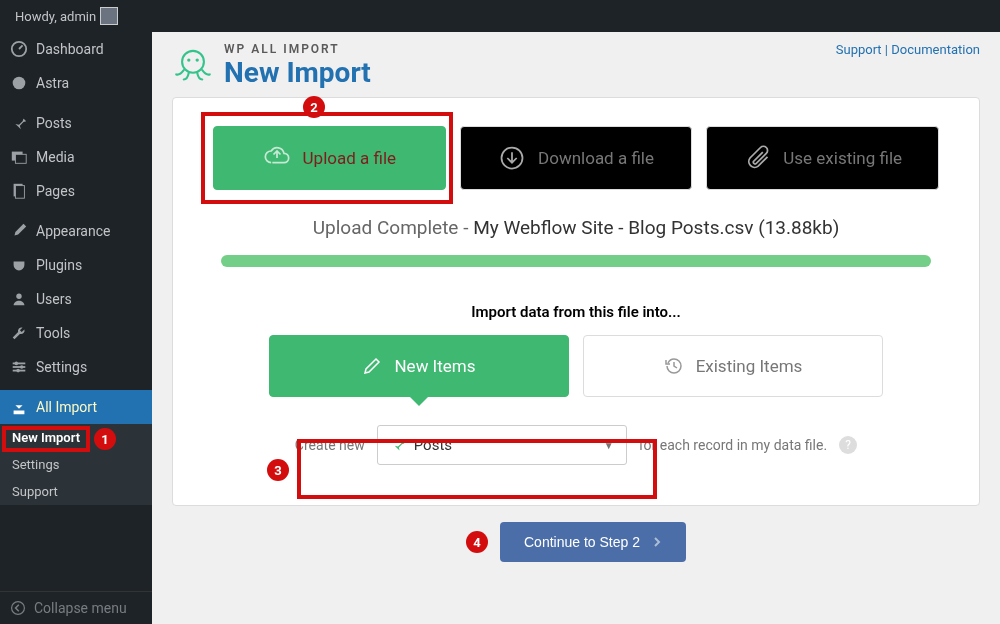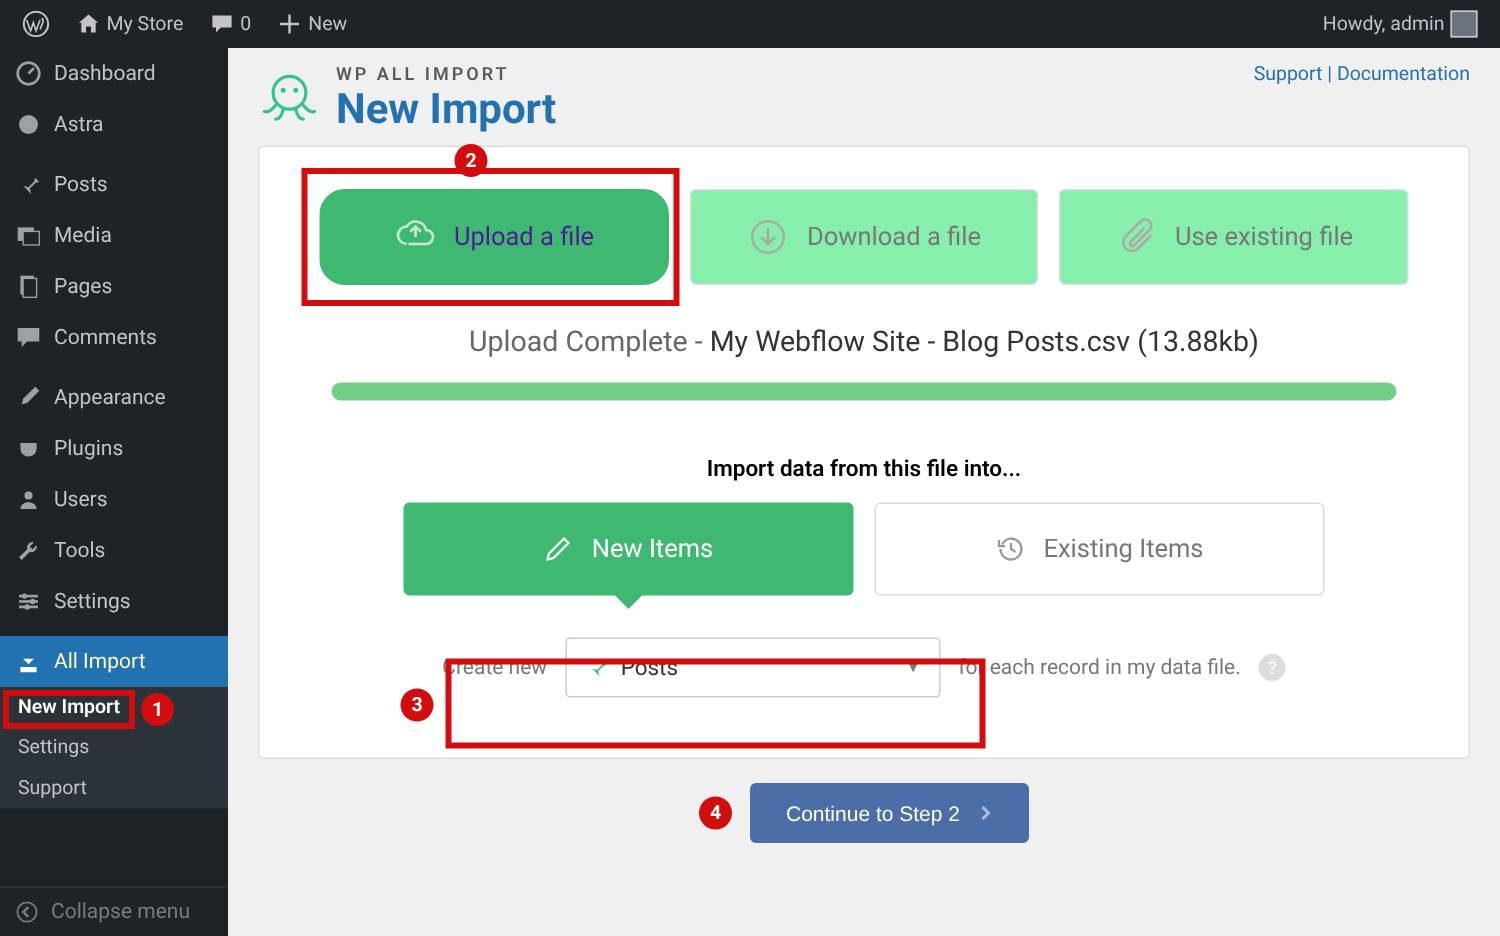--- a/index.html
+++ b/index.html
@@ -20,22 +20,22 @@
 .content { flex: 1; padding: 10px 20px 20px 20px; overflow-y: auto; background: #f0f0f1; }
 .hdr { display: flex; justify-content: space-between; align-items: flex-start; margin-bottom: 8px; }
 .brand { display: flex; align-items: center; gap: 10px; }
 .octo { width: 42px; height: 42px; }
 .brand-txt .sm { font-size: 12px; letter-spacing: 2px; color: #5a5a5a; font-weight: 600; }
 .brand-txt .lg { font-size: 28px; font-weight: 700; color: #2271b1; }
 .links { font-size: 13px; color: #2271b1; }
 .links a { color: #2271b1; text-decoration: none; cursor: pointer; }
 .card { background: #fff; border: 1px solid #dcdcde; border-radius: 4px; padding: 28px 40px 40px; }
 .file-row { display: flex; gap: 14px; margin-bottom: 26px; }
-.file-btn { flex: 1; height: 64px; border: 1px solid #dcdcde; border-radius: 4px; display: flex; align-items: center; justify-content: center; gap: 12px; font-size: 17px; cursor: pointer; background: #86efac; color: #777; }
-.file-btn.primary { background: #3fb871; color: #4c1d95; border-color: #3fb871; border-radius: 17px; }
+.file-btn { flex: 1; height: 64px; border: 1px solid #dcdcde; border-radius: 4px; display: flex; align-items: center; justify-content: center; gap: 12px; font-size: 17px; cursor: pointer; background: #000000; color: #777; }
+.file-btn.primary { background: #3fb871; color: #7f1d1d; border-color: #3fb871; }
 .status { text-align: center; font-size: 19px; color: #666; margin-bottom: 16px; }
 .status .fname { color: #333; }
 .bar { height: 12px; background: #73ce88; border-radius: 6px; margin: 0 8px 36px; }
 .into { text-align: center; font-size: 15px; color: #000000; font-weight: 600; margin-bottom: 14px; }
 .mode-row { display: flex; gap: 14px; justify-content: center; margin-bottom: 0; }
 .mode-btn { width: 300px; height: 62px; border-radius: 4px; display: flex; align-items: center; justify-content: center; gap: 12px; font-size: 17px; cursor: pointer; border: 1px solid #dcdcde; color: #777; position: relative; }
 .mode-btn.primary { background: #3fb871; color: #fff; border-color: #3fb871; }
 .mode-btn.primary::after { content: ""; position: absolute; bottom: -10px; left: 50%; transform: translateX(-50%); border: 10px solid transparent; border-top-color: #3fb871; border-bottom: none; }
 .create-row { display: flex; align-items: center; justify-content: center; gap: 12px; margin-top: 28px; font-size: 14px; color: #777; }
 .sel { width: 250px; height: 40px; border: 1px solid #ccc; border-radius: 3px; display: flex; align-items: center; padding: 0 12px; justify-content: space-between; cursor: pointer; background: #fff; }
@@ -45,46 +45,20 @@
 .annot { position: absolute; width: 22px; height: 22px; background: #d30d0d; color: #fff; border-radius: 50%; display: flex; align-items: center; justify-content: center; font-weight: 700; font-size: 13px; z-index: 50; }
 .redbox { position: absolute; border: 4px solid #d30d0d; z-index: 40; pointer-events: none; }
 .avatar { width: 18px; height: 18px; background: #6b7280; border: 1px solid #ccc; }
 .help { width: 18px; height: 18px; border-radius: 50%; background: #ddd; color: #fff; display: inline-flex; align-items: center; justify-content: center; font-size: 12px; }
 svg { flex-shrink: 0; }
 </style>
 </head>
 <body>
 
 <div class="toolbar">
-  <div class="toolbar-left">
-    <div class="toolbar-item">
-      <svg width="18" height="18" viewBox="0 0 20 20" fill="#c3c4c7">
-          <circle cx="10" cy="10" r="9" fill="none" stroke="#c3c4c7" stroke-width="1.5"></circle>
-          <path d="M3 7l3 8 2-6 2 6 3-8M14 6c1 0 2 1 1 3l-2 5" stroke="#c3c4c7" stroke-width="1.2" fill="none"></path>
-        </svg>
-    </div>
-    <div class="toolbar-item">
-      <svg width="16" height="16" viewBox="0 0 20 20" fill="#c3c4c7">
-          <path d="M10 2L2 9h2v8h4v-5h4v5h4V9h2z"></path>
-        </svg>
-      <span>My Store</span>
-    </div>
-    <div class="toolbar-item">
-      <svg width="16" height="16" viewBox="0 0 20 20" fill="#c3c4c7">
-          <path d="M2 3h16v10H9l-4 4v-4H2z"></path>
-        </svg>
-      <span>0</span>
-    </div>
-    <div class="toolbar-item">
-      <svg width="16" height="16" viewBox="0 0 20 20" fill="#c3c4c7">
-          <path d="M9 2h2v7h7v2h-7v7H9v-7H2V9h7z"></path>
-        </svg>
-      <span>New</span>
-    </div>
-  </div>
   <div class="toolbar-right">
     <div class="toolbar-item">
       <span>Howdy, admin</span>
       <div class="avatar"></div>
     </div>
   </div>
 </div>
 
 <div class="main">
   <div class="sidebar">
@@ -114,26 +88,20 @@
           <rect x="6" y="7" width="12" height="10" fill="#1d2327" stroke="#9ca1a6"></rect>
         </svg>
         <span>Media</span>
       </div>
     <div class="side-item">
         <svg width="18" height="18" viewBox="0 0 20 20" fill="#9ca1a6">
           <rect x="4" y="2" width="10" height="14"></rect>
           <rect x="6" y="4" width="10" height="14" fill="#1d2327" stroke="#9ca1a6"></rect>
         </svg>
         <span>Pages</span>
-      </div>
-    <div class="side-item">
-        <svg width="18" height="18" viewBox="0 0 20 20" fill="#9ca1a6">
-          <path d="M2 3h16v10H9l-4 4v-4H2z"></path>
-        </svg>
-        <span>Comments</span>
       </div>
     <div class="side-sep"></div>
     <div class="side-item">
         <svg width="18" height="18" viewBox="0 0 20 20" fill="#9ca1a6">
           <path d="M15 2l3 3-9 9-4 1 1-4z"></path>
         </svg>
         <span>Appearance</span>
       </div>
     <div class="side-item">
         <svg width="18" height="18" viewBox="0 0 20 20" fill="#9ca1a6">

